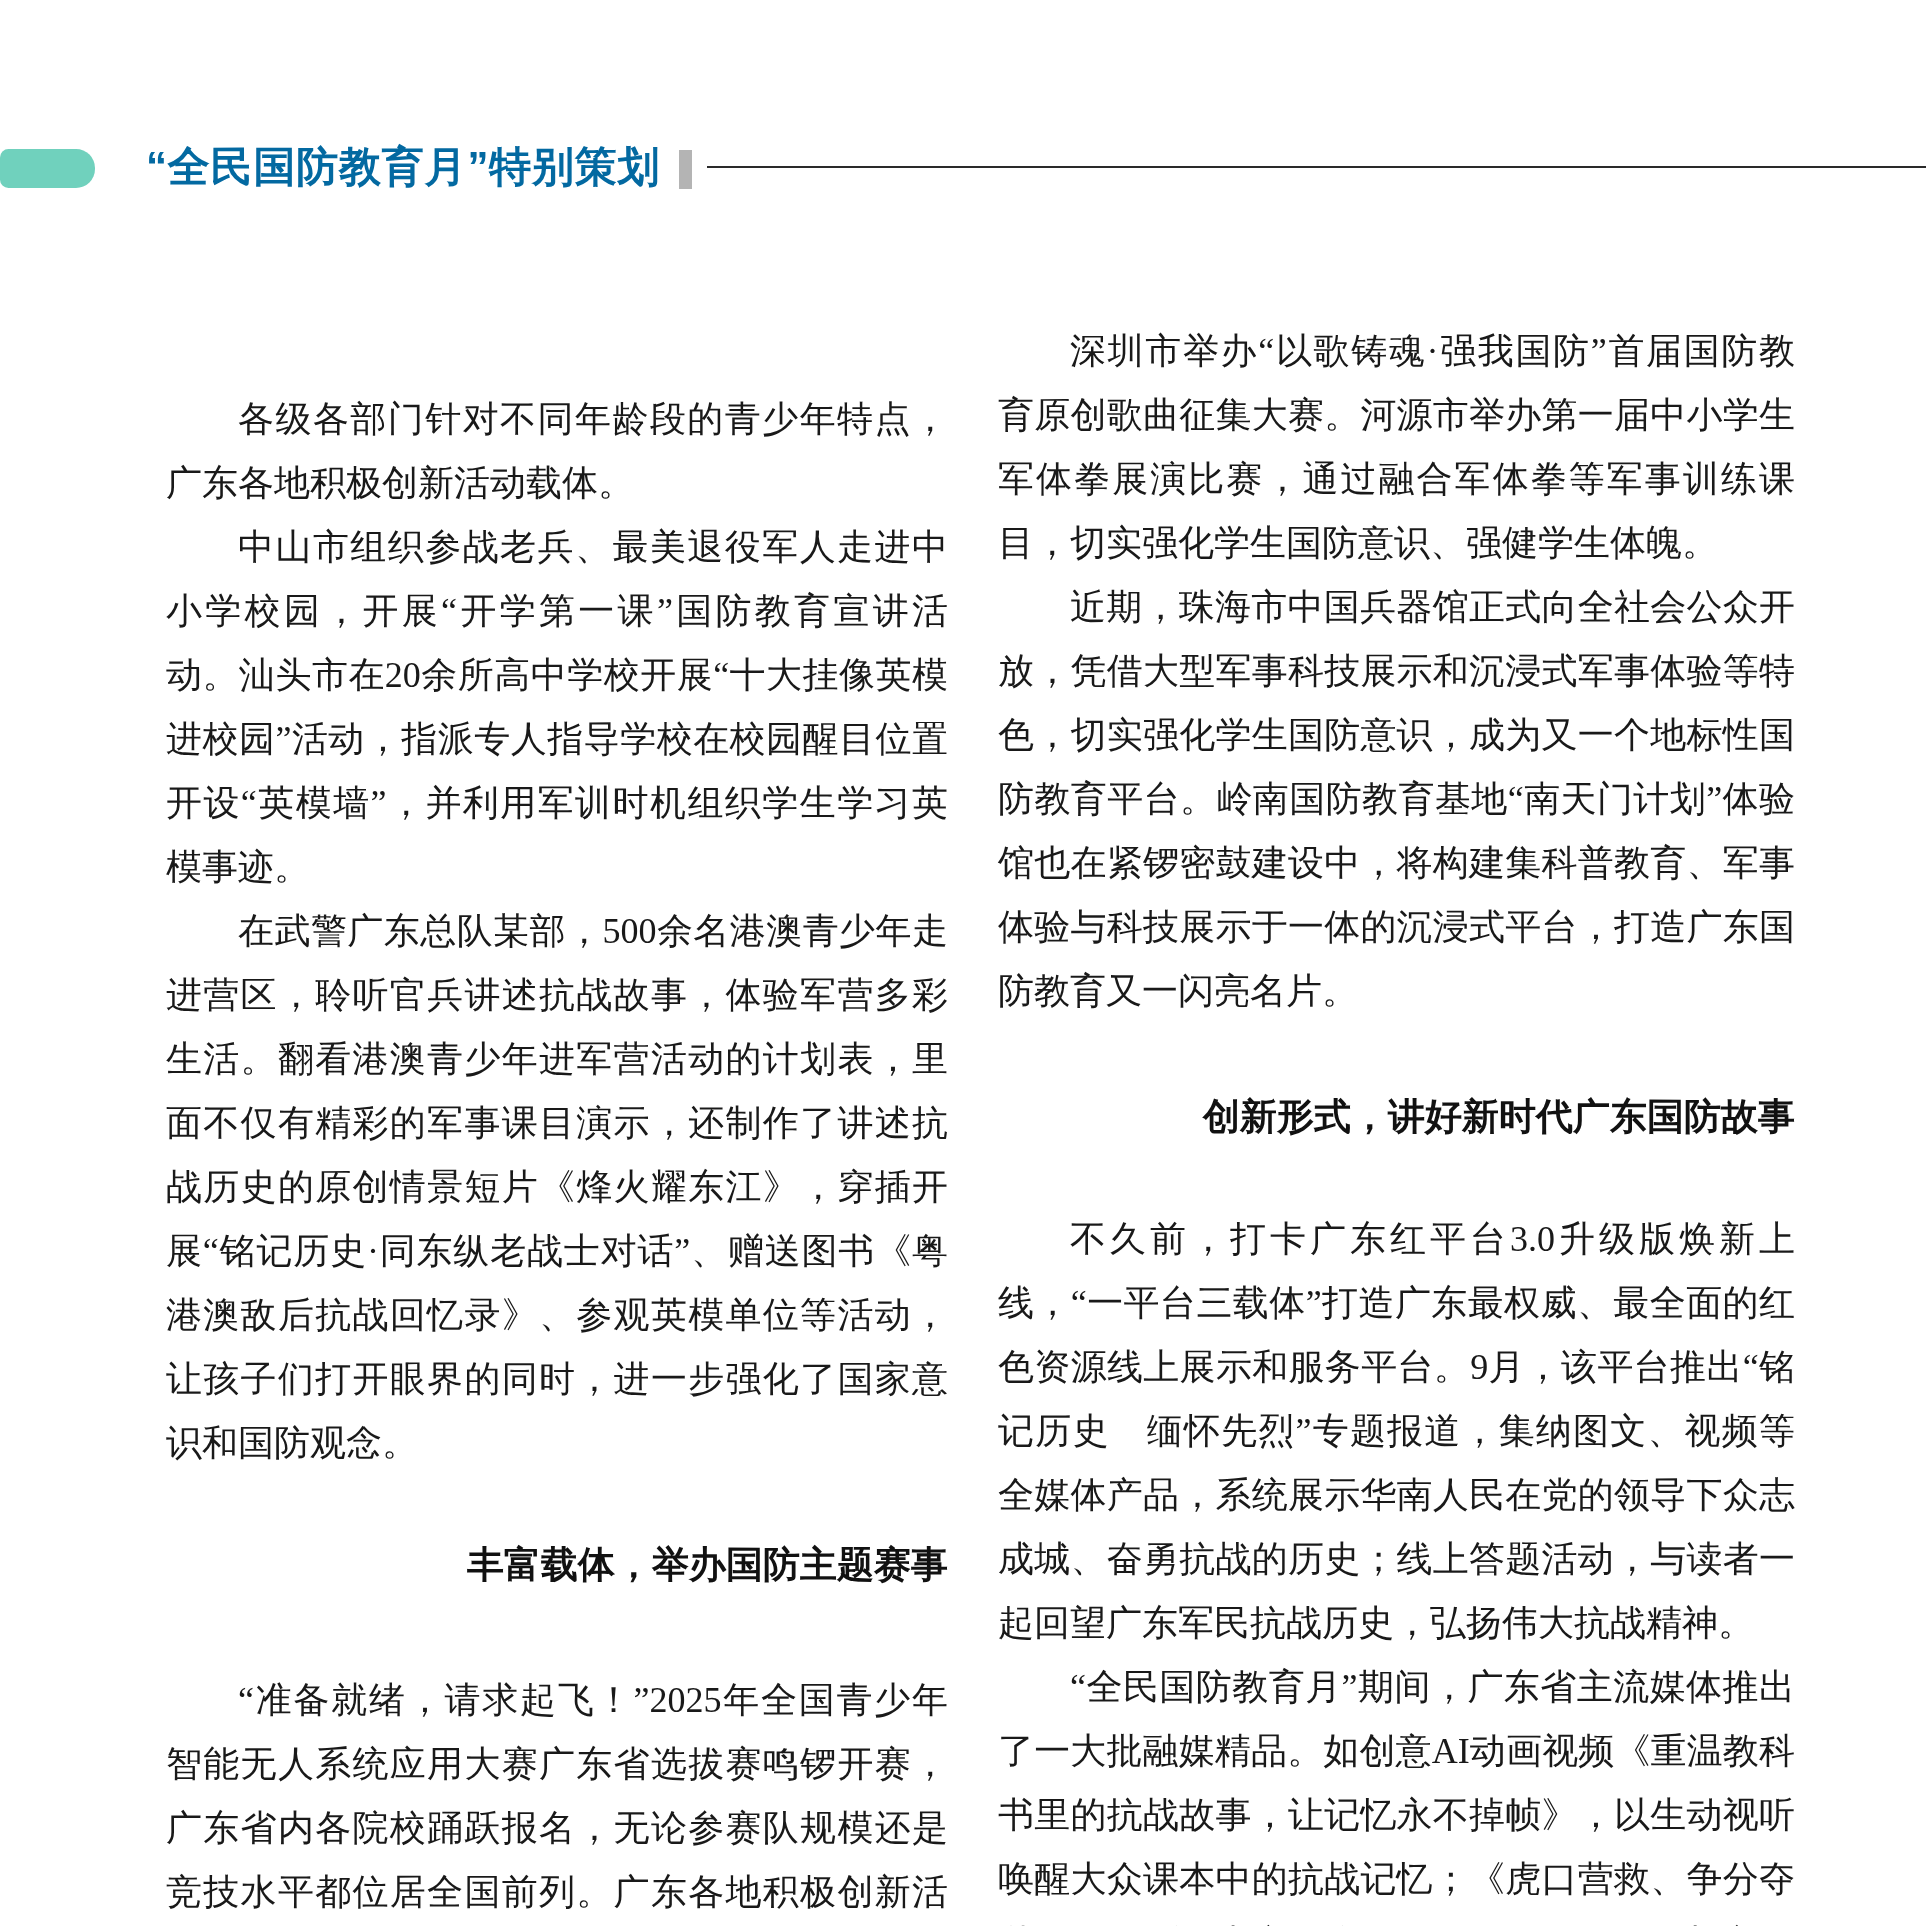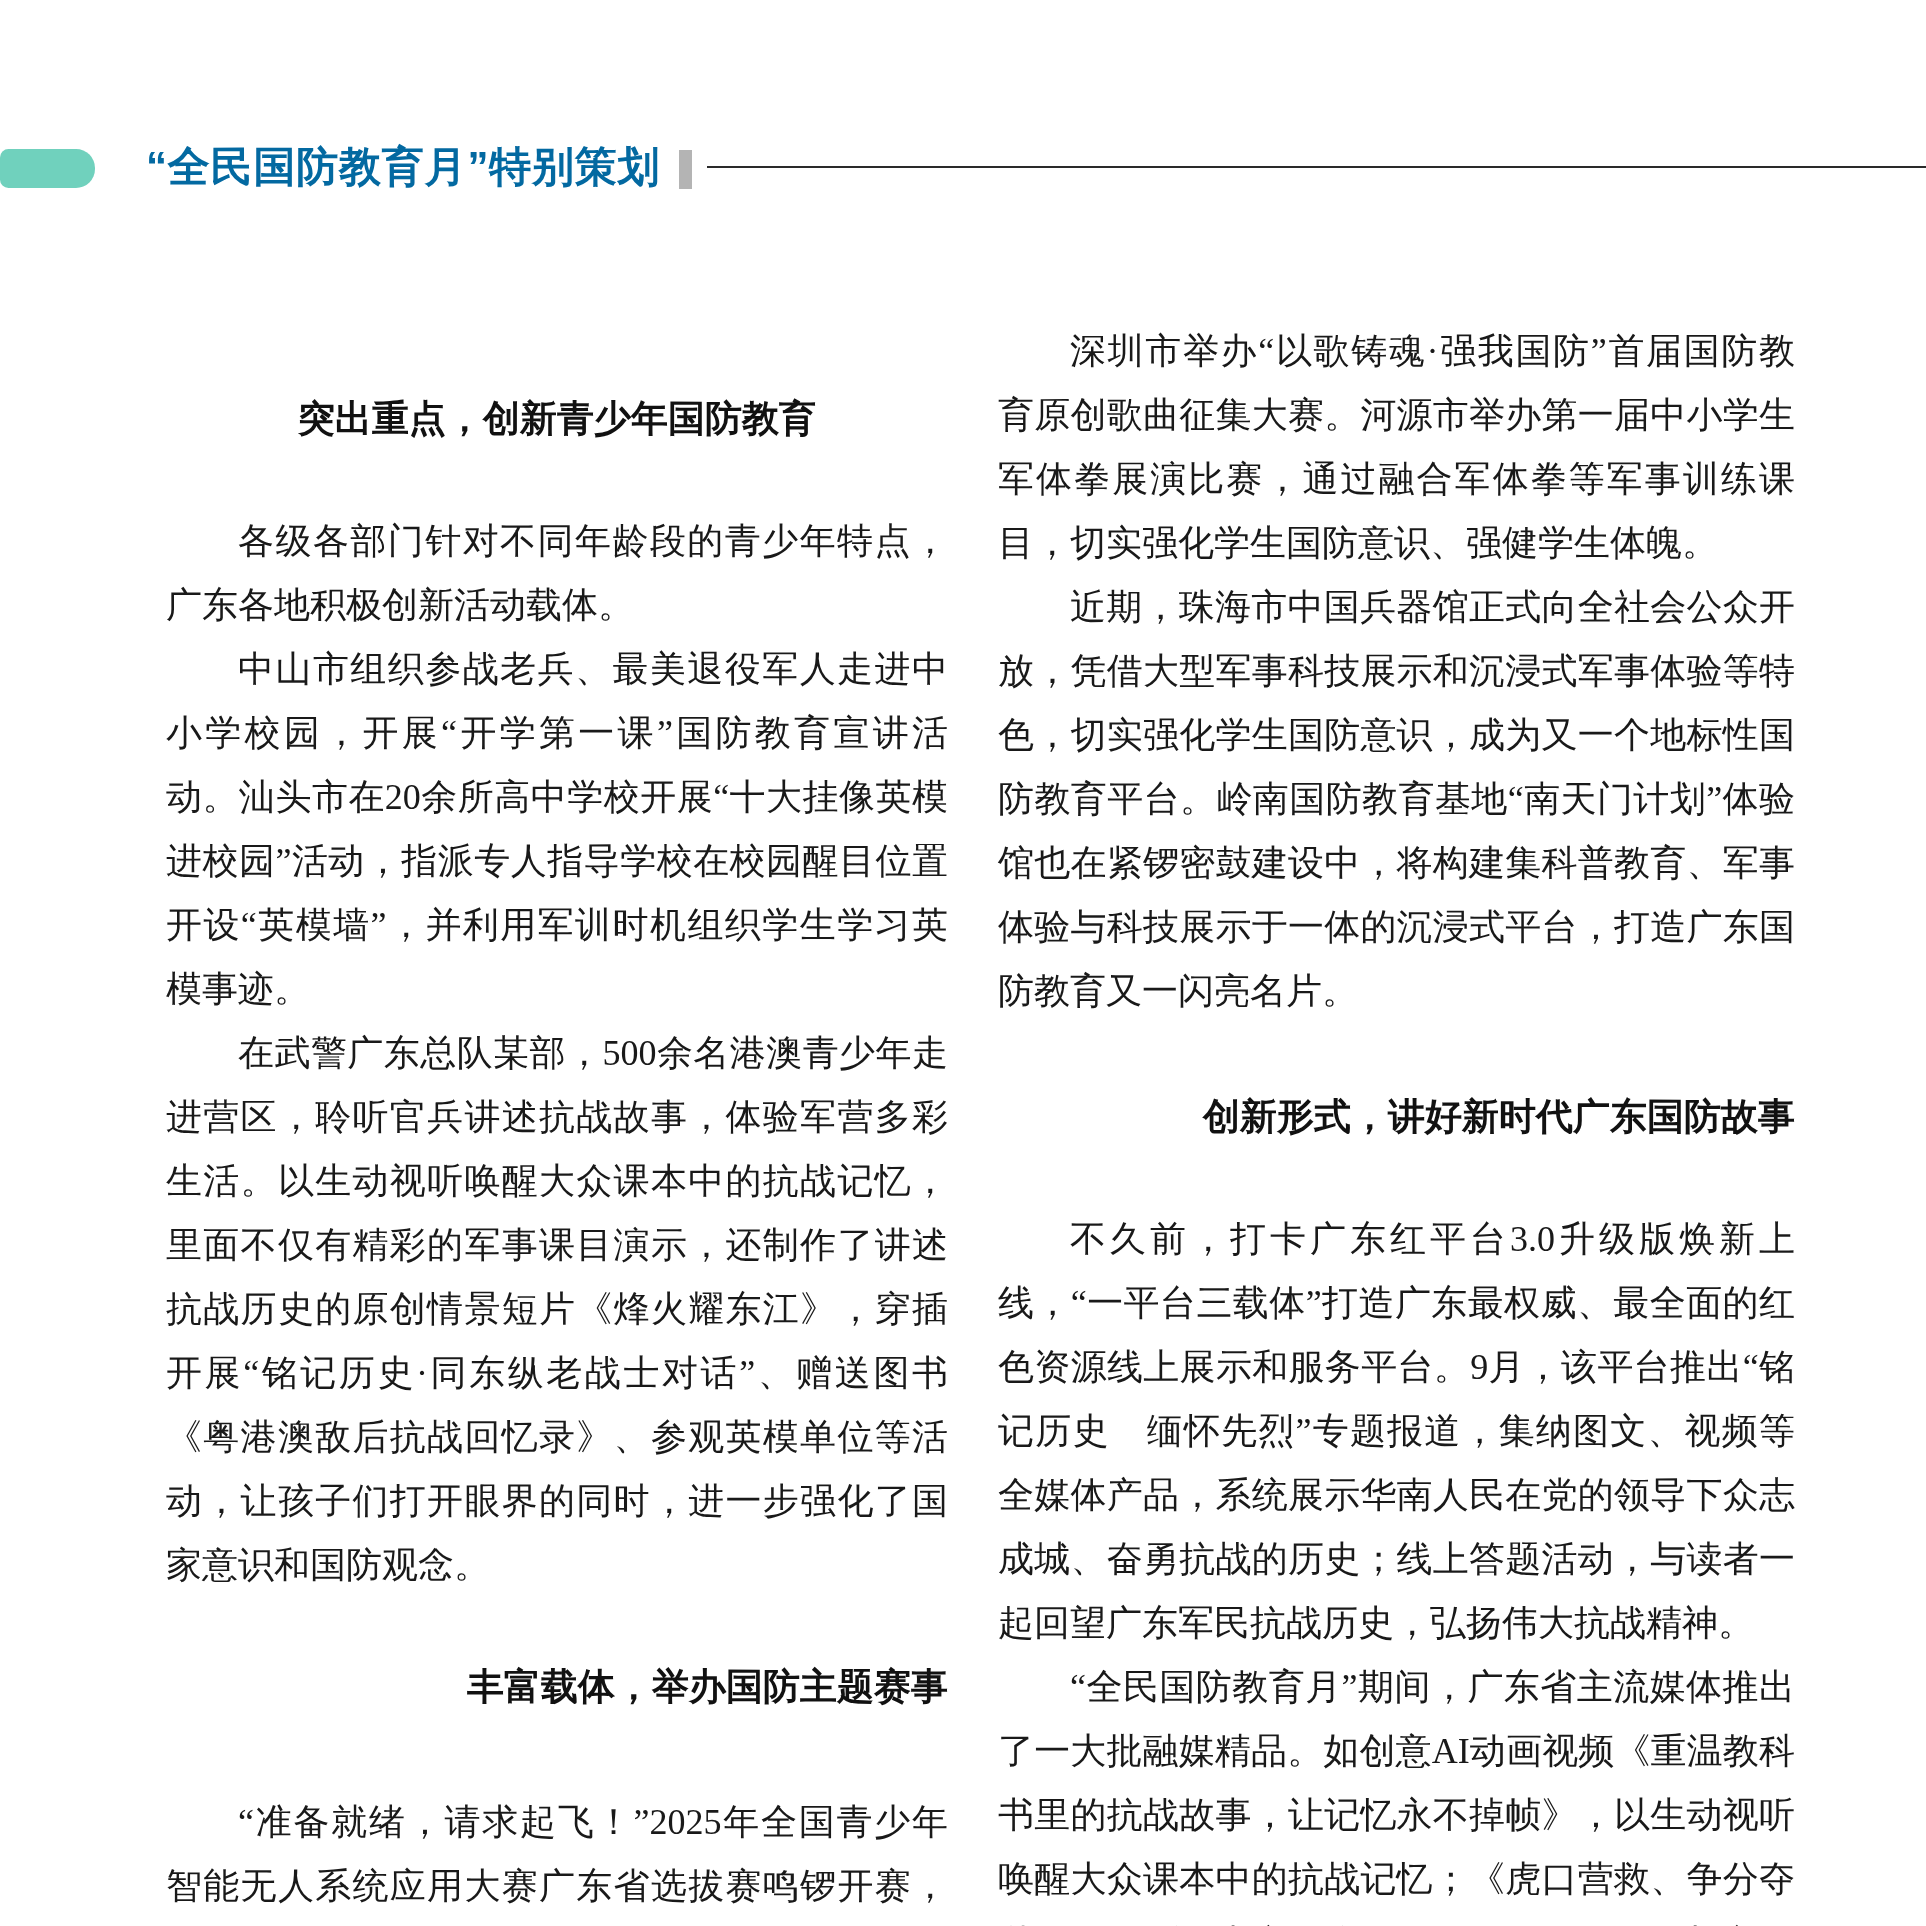--- a/index.html
+++ b/index.html
@@ -54,24 +54,23 @@
 <body>
 
 <div class="page">
 
   <div class="accent-block" style="background: rgb(112, 209, 189);"></div>
   <div class="header-title">“全民国防教育月”特别策划</div>
   <div class="header-divider-bar"></div>
   <div class="header-rule"></div>
 
   <div class="col col-left">
-    <h2 class="section-heading">突出重点，创新青少年国防教育</h2>
     <p class="body-p">各级各部门针对不同年龄段的青少年特点，广东各地积极创新活动载体。</p>
     <p class="body-p">中山市组织参战老兵、最美退役军人走进中小学校园，开展“开学第一课”国防教育宣讲活动。汕头市在20余所高中学校开展“十大挂像英模进校园”活动，指派专人指导学校在校园醒目位置开设“英模墙”，并利用军训时机组织学生学习英模事迹。</p>
-    <p class="body-p">在武警广东总队某部，500余名港澳青少年走进营区，聆听官兵讲述抗战故事，体验军营多彩生活。以生动视听唤醒大众课本中的抗战记忆，里面不仅有精彩的军事课目演示，还制作了讲述抗战历史的原创情景短片《烽火耀东江》，穿插开展“铭记历史·同东纵老战士对话”、赠送图书《粤港澳敌后抗战回忆录》、参观英模单位等活动，让孩子们打开眼界的同时，进一步强化了国家意识和国防观念。</p>
+    <p class="body-p">在武警广东总队某部，500余名港澳青少年走进营区，聆听官兵讲述抗战故事，体验军营多彩生活。翻看港澳青少年进军营活动的计划表，里面不仅有精彩的军事课目演示，还制作了讲述抗战历史的原创情景短片《烽火耀东江》，穿插开展“铭记历史·同东纵老战士对话”、赠送图书《粤港澳敌后抗战回忆录》、参观英模单位等活动，让孩子们打开眼界的同时，进一步强化了国家意识和国防观念。</p>
     <h2 class="section-heading mid">丰富载体，举办国防主题赛事</h2>
     <p class="body-p">“准备就绪，请求起飞！”2025年全国青少年智能无人系统应用大赛广东省选拔赛鸣锣开赛，广东省内各院校踊跃报名，无论参赛队规模还是竞技水平都位居全国前列。广东各地积极创新活动载体，举办形式多样的国防主题赛事活动，以润物无声的方式有效传播国防文化。</p>
 
   </div>
 
   <div class="col col-right">
     <p class="body-p">深圳市举办“以歌铸魂·强我国防”首届国防教育原创歌曲征集大赛。河源市举办第一届中小学生军体拳展演比赛，通过融合军体拳等军事训练课目，切实强化学生国防意识、强健学生体魄。</p>
     <p class="body-p">近期，珠海市中国兵器馆正式向全社会公众开放，凭借大型军事科技展示和沉浸式军事体验等特色，切实强化学生国防意识，成为又一个地标性国防教育平台。岭南国防教育基地“南天门计划”体验馆也在紧锣密鼓建设中，将构建集科普教育、军事体验与科技展示于一体的沉浸式平台，打造广东国防教育又一闪亮名片。</p>
     <h2 class="section-heading mid">创新形式，讲好新时代广东国防故事</h2>
     <p class="body-p">不久前，打卡广东红平台3.0升级版焕新上线，“一平台三载体”打造广东最权威、最全面的红色资源线上展示和服务平台。9月，该平台推出“铭记历史　缅怀先烈”专题报道，集纳图文、视频等全媒体产品，系统展示华南人民在党的领导下众志成城、奋勇抗战的历史；线上答题活动，与读者一起回望广东军民抗战历史，弘扬伟大抗战精神。</p>

